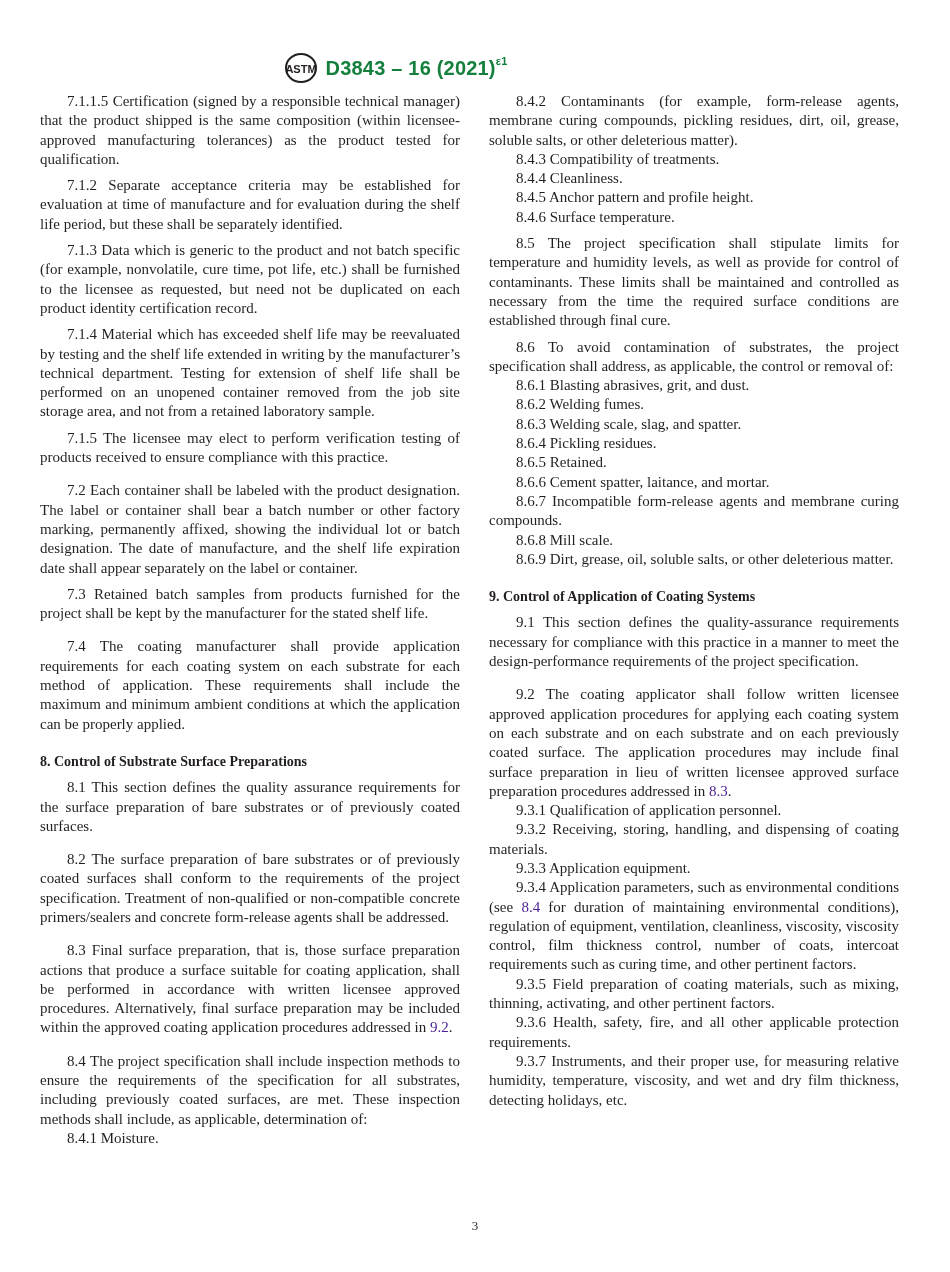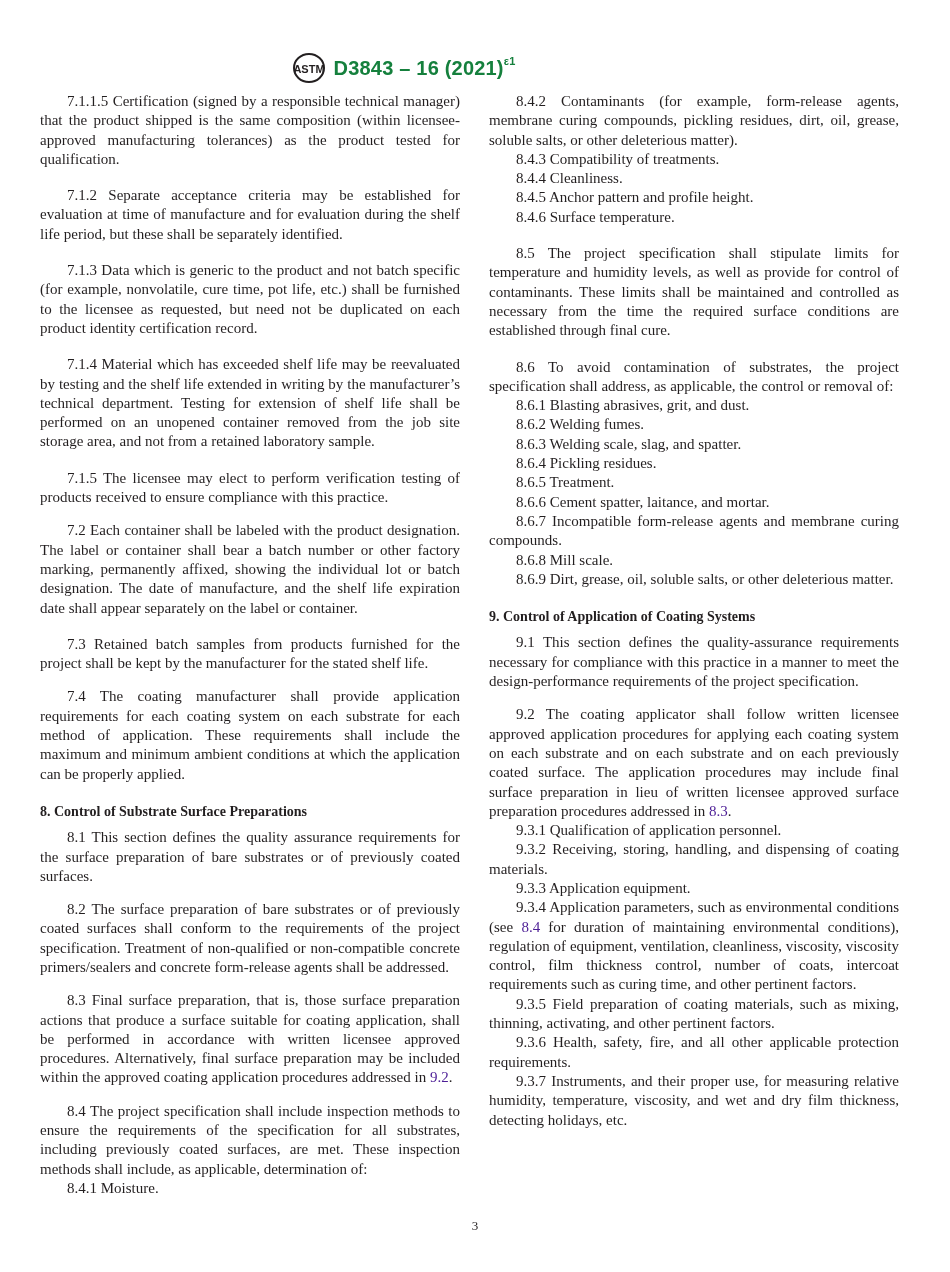--- a/index.html
+++ b/index.html
@@ -2,37 +2,37 @@
 <html><head>
 <meta charset="utf-8">
 <style>
   html, body { margin: 0; padding: 0; background: #ffffff; }
   body {
     width: 950px; height: 1272px; position: relative; overflow: hidden;
     font-family: "Liberation Serif", "DejaVu Serif", serif;
     color: #231f20;
   }
   .header {
-    position: absolute; left: 8px; top: 50px; width: 791px; height: 36px;
+    position: absolute; left: 0; top: 50px; width: 791px; height: 36px;
     display: flex; justify-content: center; align-items: center;
   }
   .logo { width: 34px; height: 32px; margin-right: 8px; }
   .designation {
     font-family: "Liberation Sans", "DejaVu Sans", sans-serif;
     font-weight: bold; font-size: 20px; color: #15803d; letter-spacing: 0.2px;
   }
   .designation sup { font-size: 11px; position: relative; top: -2px; }
   .col {
     position: absolute; top: 92px; width: 420px;
     font-size: 15px; line-height: 19.3px; text-align: justify;
   }
   .col.left { left: 40px; }
   .col.right { left: 489px; width: 410px; }
   .p { margin: 0; text-indent: 27px; hyphens: manual; }
-  .p.gap { margin-top: 17px; }
+  .p.gap { margin-top: 7px; }
   .h {
     font-weight: bold; font-size: 14px; margin: 18px 0 7px 0; text-indent: 0;
   }
   .link { color: #4c1d95; }
   .pagenum {
     position: absolute; top: 1218px; left: 0; width: 950px; text-align: center;
     font-size: 13px; color: #231f20;
   }
 </style>
 </head>
@@ -68,21 +68,21 @@
   <p class="p">8.4.3 Compatibility of treatments.</p>
   <p class="p">8.4.4 Cleanliness.</p>
   <p class="p">8.4.5 Anchor pattern and profile height.</p>
   <p class="p">8.4.6 Surface temperature.</p>
   <p class="p gap">8.5 The project specification shall stipulate limits for temperature and humidity levels, as well as provide for control of contaminants. These limits shall be maintained and controlled as necessary from the time the required surface conditions are established through final cure.</p>
   <p class="p gap">8.6 To avoid contamination of substrates, the project specification shall address, as applicable, the control or removal of:</p>
   <p class="p">8.6.1 Blasting abrasives, grit, and dust.</p>
   <p class="p">8.6.2 Welding fumes.</p>
   <p class="p">8.6.3 Welding scale, slag, and spatter.</p>
   <p class="p">8.6.4 Pickling residues.</p>
-  <p class="p">8.6.5 Treatment.</p>
+  <p class="p">8.6.5 Retained.</p>
   <p class="p">8.6.6 Cement spatter, laitance, and mortar.</p>
   <p class="p">8.6.7 Incompatible form-release agents and membrane curing compounds.</p>
   <p class="p">8.6.8 Mill scale.</p>
   <p class="p">8.6.9 Dirt, grease, oil, soluble salts, or other deleterious matter.</p>
   <p class="h">9.  Control of Application of Coating Systems</p>
   <p class="p">9.1 This section defines the quality-assurance requirements necessary for compliance with this practice in a manner to meet the design-performance requirements of the project specification.</p>
   <p class="p gap" style="margin-top:14px"><span>9.2 The coating applicator shall follow written licensee approved application procedures for applying each coating system on each substrate and on each substrate and on each previously coated surface. The application procedures may include final surface preparation in lieu of written licensee approved surface preparation procedures addressed in </span><span class="link">8.3</span><span>.</span></p>
   <p class="p">9.3.1 Qualification of application personnel.</p>
   <p class="p">9.3.2 Receiving, storing, handling, and dispensing of coating materials.</p>
   <p class="p">9.3.3 Application equipment.</p>

